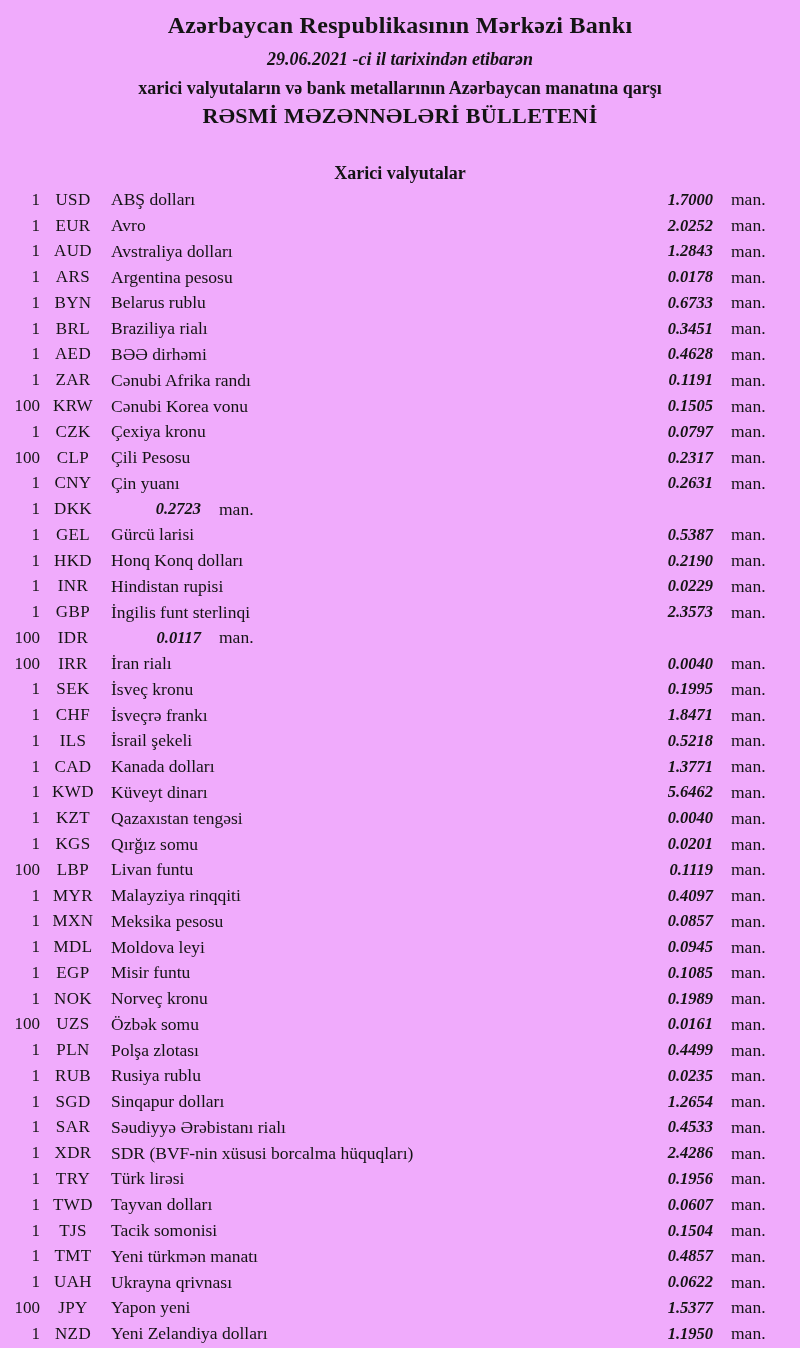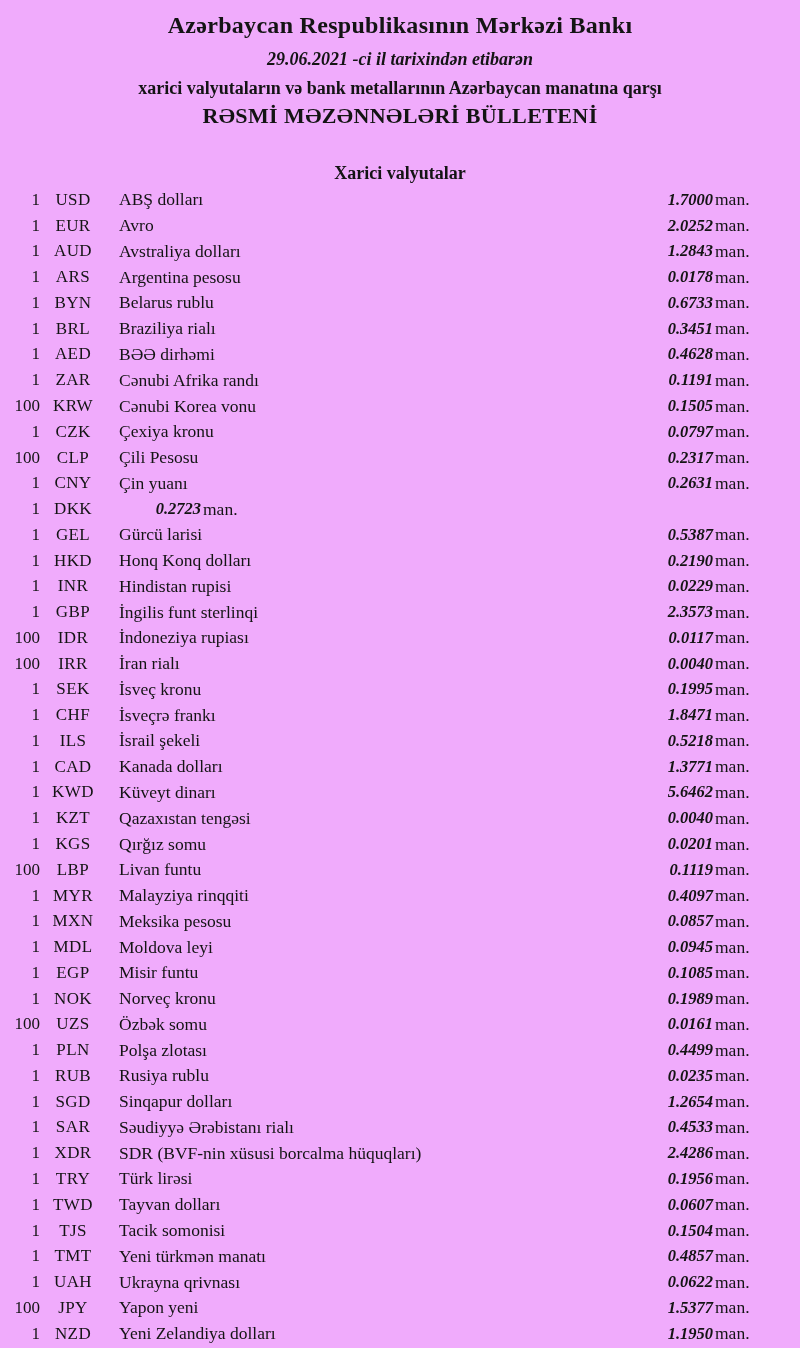--- a/index.html
+++ b/index.html
@@ -51,33 +51,32 @@
     font-size: 17px;
     letter-spacing: 0.4px;
     flex: none;
   }
   .c-name {
     flex: 1 1 auto;
     padding-left: 5px;
     font-size: 17.5px;
     white-space: nowrap;
     overflow: hidden;
-    margin-left: 8px;
   }
   .c-rate {
     width: 95px;
     text-align: right;
     font-weight: bold;
     font-style: italic;
     font-size: 16.5px;
     flex: none;
   }
   .c-unit {
     width: 87px;
-    padding-left: 2px;
+    padding-left: 18px;
     font-size: 17.5px;
     flex: none;
   }
 </style>
 </head>
 <body>
 
 <div class="page">
   <div class="hdr bank-name">Azərbaycan Respublikasının Mərkəzi Bankı</div>
   <div class="hdr date-line">29.06.2021 -ci il tarixindən etibarən</div>
@@ -218,21 +217,20 @@
     <span class="c-nom">1</span>
     <span class="c-code">GBP</span>
     <span class="c-name">İngilis funt sterlinqi</span>
     <span class="c-rate">2.3573</span>
     <span class="c-unit">man.</span>
   </div>
 
   <div class="row">
     <span class="c-nom">100</span>
     <span class="c-code">IDR</span>
-    <span class="c-name">İndoneziya rupiası</span>
     <span class="c-rate">0.0117</span>
     <span class="c-unit">man.</span>
   </div>
 
   <div class="row">
     <span class="c-nom">100</span>
     <span class="c-code">IRR</span>
     <span class="c-name">İran rialı</span>
     <span class="c-rate">0.0040</span>
     <span class="c-unit">man.</span>

